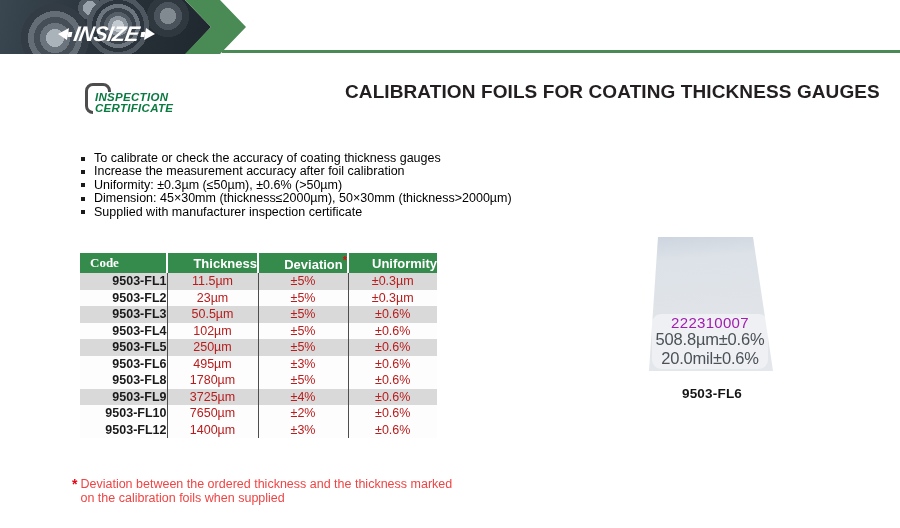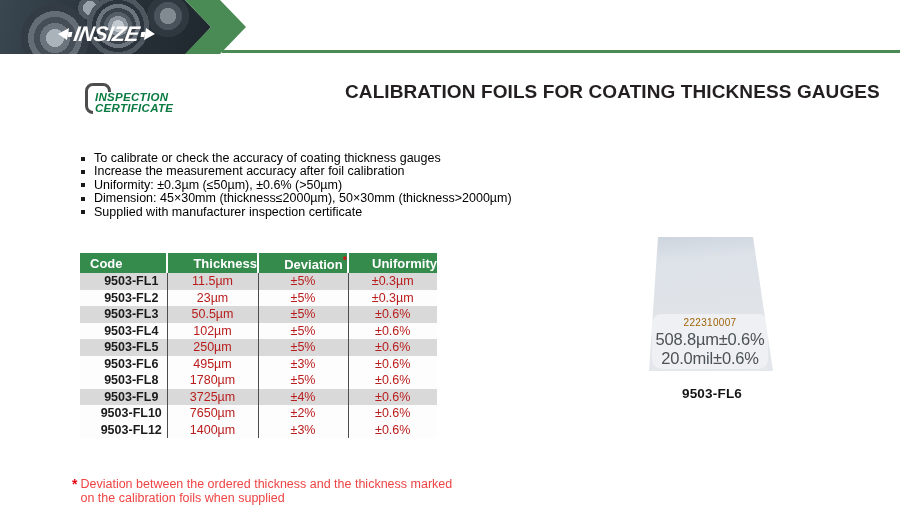--- a/index.html
+++ b/index.html
@@ -87,31 +87,31 @@
     border-collapse:collapse;table-layout:fixed;
   }
   .spec-table col.c1{width:87px;}
   .spec-table col.c2{width:91px;}
   .spec-table col.c3{width:90px;}
   .spec-table col.c4{width:89px;}
   .spec-table th{
     background:var(--c-brand_green,#348b4c);color:#fff;
     font-size:13px;font-weight:bold;height:20px;text-align:right;padding:0;
   }
-  .spec-table th:first-child{text-align:left;padding-left:10px;}
+  .spec-table th:first-child{text-align:left;padding-left:10px;font-family:Liberation Serif, serif;}
   .spec-table th + th{border-left:2px solid #fff;}
   .spec-table th sup{
     color:var(--c-asterisk_red,#e30613);font-size:11px;font-weight:bold;
   }
   .spec-table td{
     font-size:12.5px;height:16.5px;text-align:center;color:#b91c1c;padding:0;
     white-space:nowrap;
   }
   .spec-table td:first-child{
-    font-weight:bold;text-align:center;padding-left:16px;color:#1a1a1a;
+    font-weight:bold;text-align:right;padding-left:16px;color:#1a1a1a;
   }
   .spec-table td + td{border-left:1.5px solid #4d4d4d;}
   .spec-table tr.row-odd{background:var(--c-row_gray,#d9d9d9);}
   .spec-table tr.row-even{background:#fdfdfd;}
 
   
   .footnote{position:absolute;left:72px;top:478px;display:flex;}
   .footnote .mark{
     color:var(--c-asterisk_red,#e30613);font-weight:bold;font-size:14px;
     line-height:13px;margin-right:3px;
@@ -123,21 +123,21 @@
   .foil{
     position:relative;width:126px;height:136px;
     clip-path:polygon(10px 1px,105px 1px,125px 135px,1px 135px);
     background:linear-gradient(175deg,#ccd4de 0%,#dde2e8 18%,#e0e4e9 55%,#e4e7eb 100%);
     filter:drop-shadow(0 0 1px #b9c2cc);
   }
   .foil-label{
     position:absolute;left:4px;right:6px;top:78px;bottom:3px;
     background:#eef0f3;border-radius:9px;text-align:center;
   }
-  .foil-serial{font-size:10px;line-height:15px;color:#a16207;margin-top:1px;letter-spacing:0.3px;}
+  .foil-serial{font-size:15px;line-height:15px;color:#a21caf;margin-top:1px;letter-spacing:0.3px;}
   .foil-metric,.foil-imperial{font-size:16.5px;line-height:19px;color:#4b5156;letter-spacing:-0.2px;}
   .foil-caption{
     margin-top:14px;text-align:center;font-weight:bold;font-size:13.5px;color:#141414;
     letter-spacing:0.2px;
   }
 </style>
 </head>
 <body>
 
 <div class="banner">

